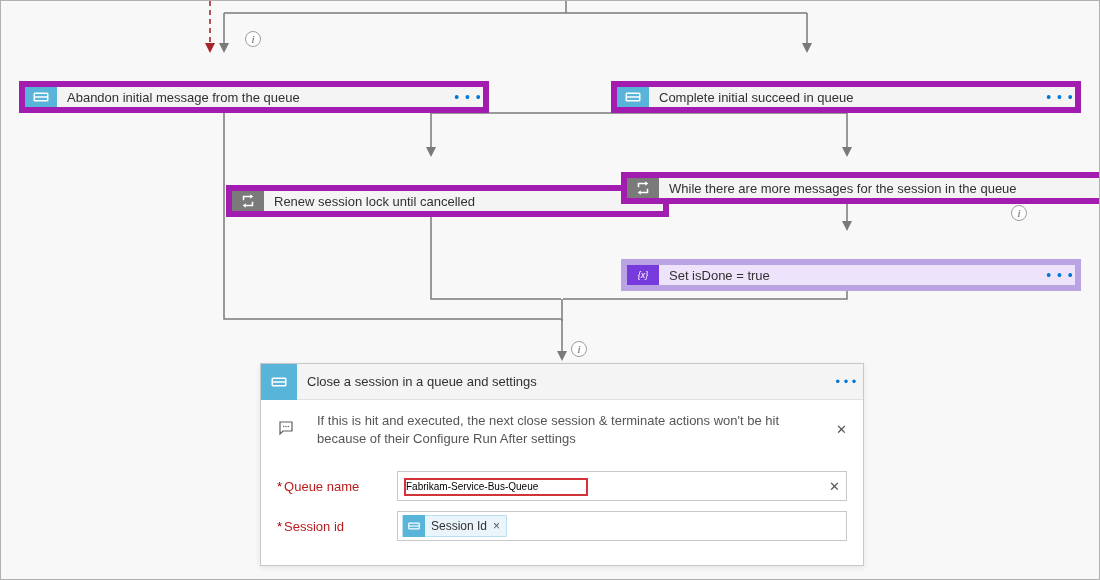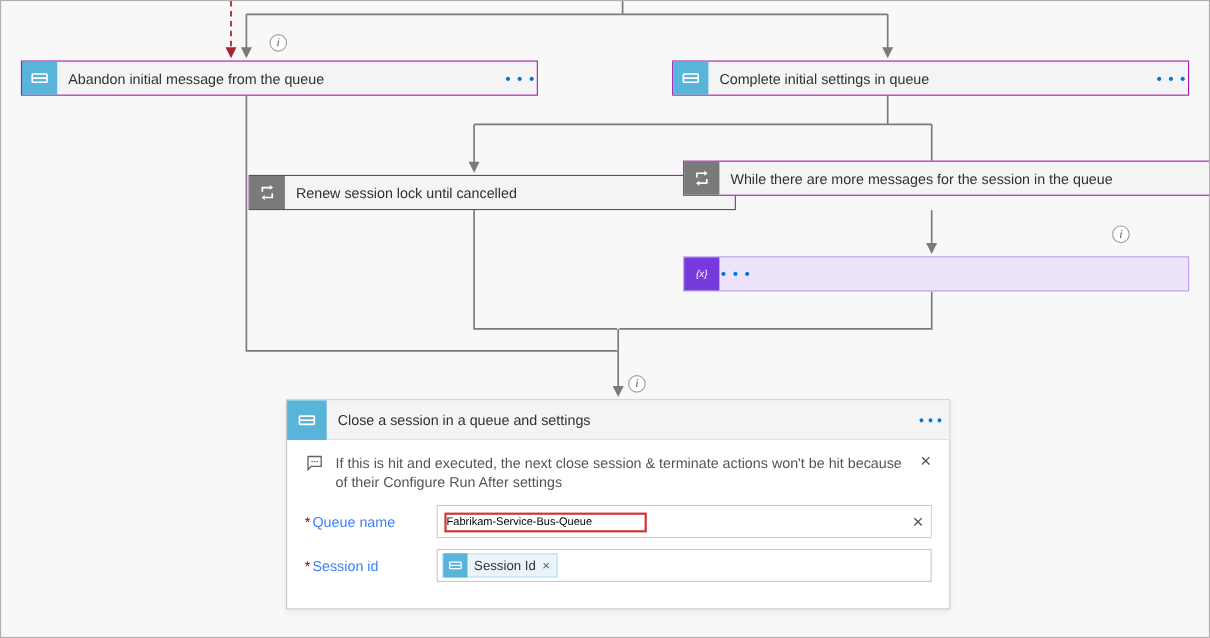--- a/index.html
+++ b/index.html
@@ -16,21 +16,22 @@
     border: 1px solid #b0b0b0;
   }
   .canvas { position: relative; width: 100%; height: 100%; }
 
   .action-card {
     position: absolute;
     display: flex;
     align-items: center;
     height: 32px;
     background: #fff;
-    border: 1px solid #a21caf;
+    border: 6px solid #a21caf;
+    margin-top: 26px;
   }
   .action-card .icon-box {
     width: 32px;
     height: 100%;
     flex: 0 0 32px;
     display: flex;
     align-items: center;
     justify-content: center;
   }
   .action-card .label {
@@ -77,26 +78,26 @@
     background: #fff;
     box-shadow: 0 2px 6px rgba(0,0,0,0.08);
   }
   .panel-header {
     display: flex; align-items: center; height: 36px;
     background: #f4f4f4;
     border-bottom: 1px solid #e1e1e1;
   }
   .panel-body { padding: 12px 16px 14px 16px; }
 
-  .note-row { display: flex; align-items: flex-start; gap: 10px; margin-bottom: 12px; }
+  .note-row { display: flex; align-items: center; gap: 22px; margin-bottom: 24px; }
   .note-row .note-text { flex: 1 1 auto; line-height: 1.35; color: #555; }
   .note-row .close-note { color: #555; cursor: pointer; }
 
   .form-row { display: flex; align-items: center; margin-bottom: 10px; }
-  .form-row .fld-label { width: 120px; flex: 0 0 120px; color: #3b82f6; }
+  .form-row .fld-label { width: 120px; flex: 0 0 120px; color: #b91c1c; }
   .form-row .req::before { content: "*"; color: #a80000; margin-right: 2px; }
   .form-row .fld-input-wrap {
     flex: 1 1 auto; position: relative;
     border: 1px solid #c8c8c8;
     height: 30px;
     display: flex; align-items: center;
     background: #fff;
   }
   .form-row .fld-input-wrap input {
     border: none; outline: none; width: 100%; height: 100%;
@@ -188,21 +189,21 @@
     <div class="more">• • •</div>
   </div>
 
   <div class="action-card sb-bg" style="left:610px; top:54px; width:470px;">
     <div class="icon-box sb-blue">
       <svg class="icon" viewBox="0 0 24 24">
           <rect x="3" y="7" width="18" height="10" rx="1" fill="none" stroke="#fff" stroke-width="2"></rect>
           <line x1="3" y1="12" x2="21" y2="12" stroke="#fff" stroke-width="2"></line>
         </svg>
     </div>
-    <div class="label">Complete initial settings in queue</div>
+    <div class="label">Complete initial succeed in queue</div>
     <div class="more">• • •</div>
   </div>
 
   <div class="action-card sb-bg" style="left:225px; top:158px; width:443px;">
     <div class="icon-box loop-grey">
       <svg class="icon" viewBox="0 0 24 24">
           <path d="M7 7h8v2l4-3-4-3v2H5v6h2V7zM17 17H9v-2l-4 3 4 3v-2h10v-6h-2v4z" fill="#fff"></path>
         </svg>
     </div>
     <div class="label">Renew session lock until cancelled</div>
@@ -218,20 +219,21 @@
     <div class="label">While there are more messages for the session in the queue</div>
     <div class="more">• • •</div>
   </div>
 
   <div class="action-card purple-bg" style="left:620px; top:232px; width:460px;">
     <div class="icon-box var-purple">
       <svg class="icon" viewBox="0 0 24 24">
           <text x="12" y="16" text-anchor="middle" font-size="12" fill="#fff" font-style="italic">{x}</text>
         </svg>
     </div>
+    <div class="label">Set isDone = true</div>
     <div class="more">• • •</div>
   </div>
 
   <div class="panel" style="left:259px; top:362px; width:604px;">
     <div class="panel-header">
       <div class="icon-box sb-blue" style="width:36px;height:36px;flex:0 0 36px;display:flex;align-items:center;justify-content:center;">
         <svg class="icon" viewBox="0 0 24 24">
             <rect x="3" y="7" width="18" height="10" rx="1" fill="none" stroke="#fff" stroke-width="2"></rect>
             <line x1="3" y1="12" x2="21" y2="12" stroke="#fff" stroke-width="2"></line>
           </svg>

